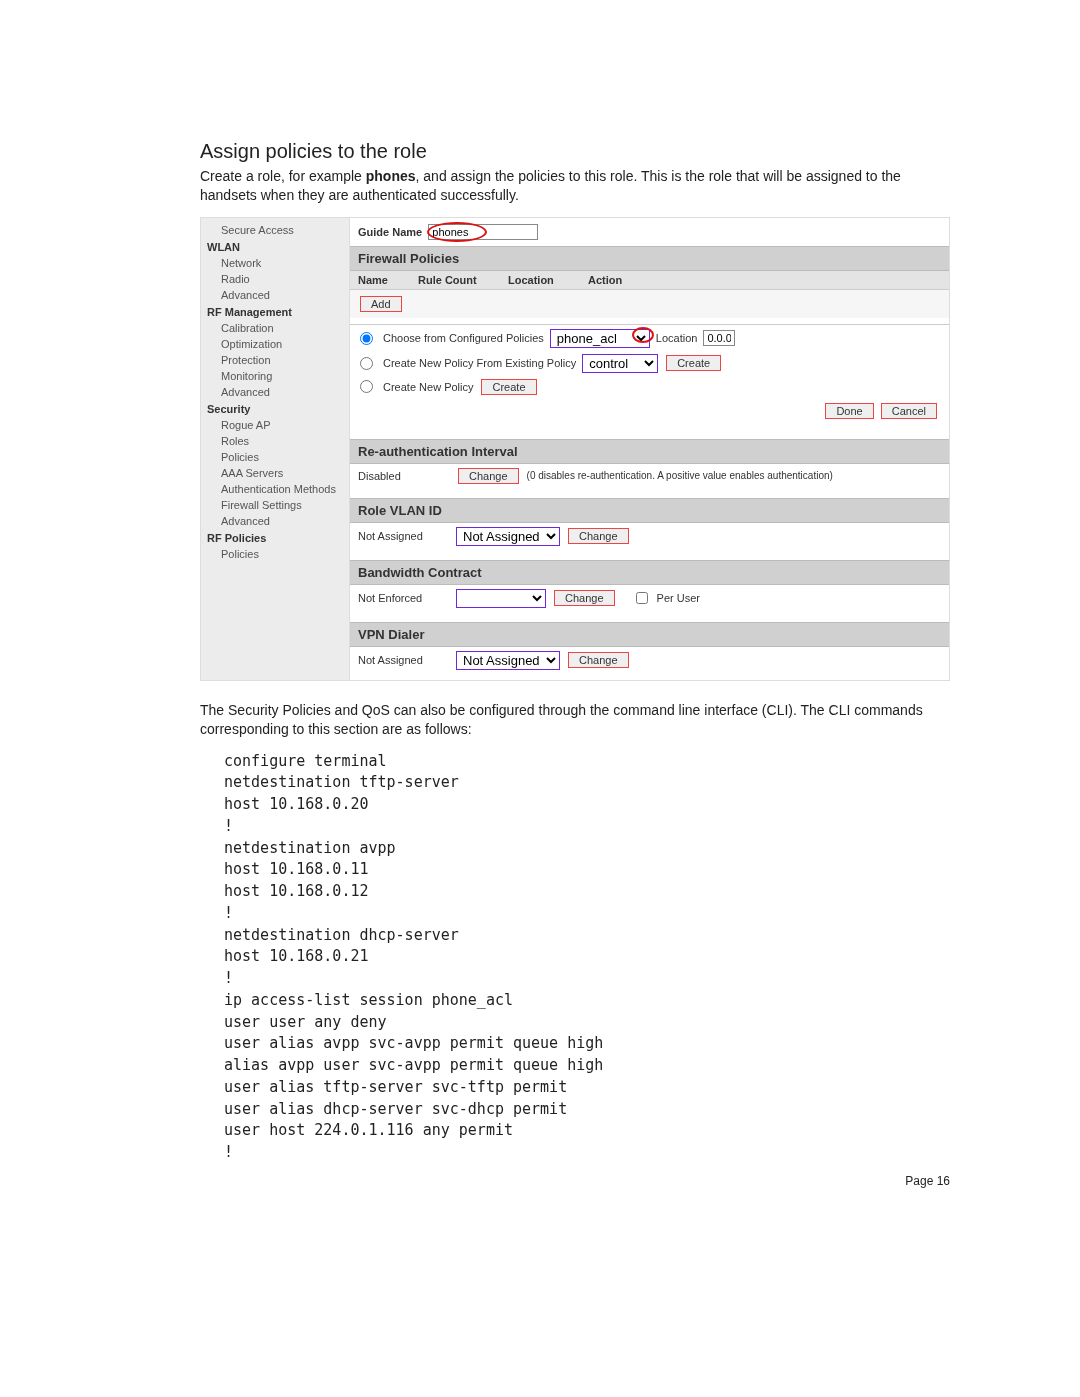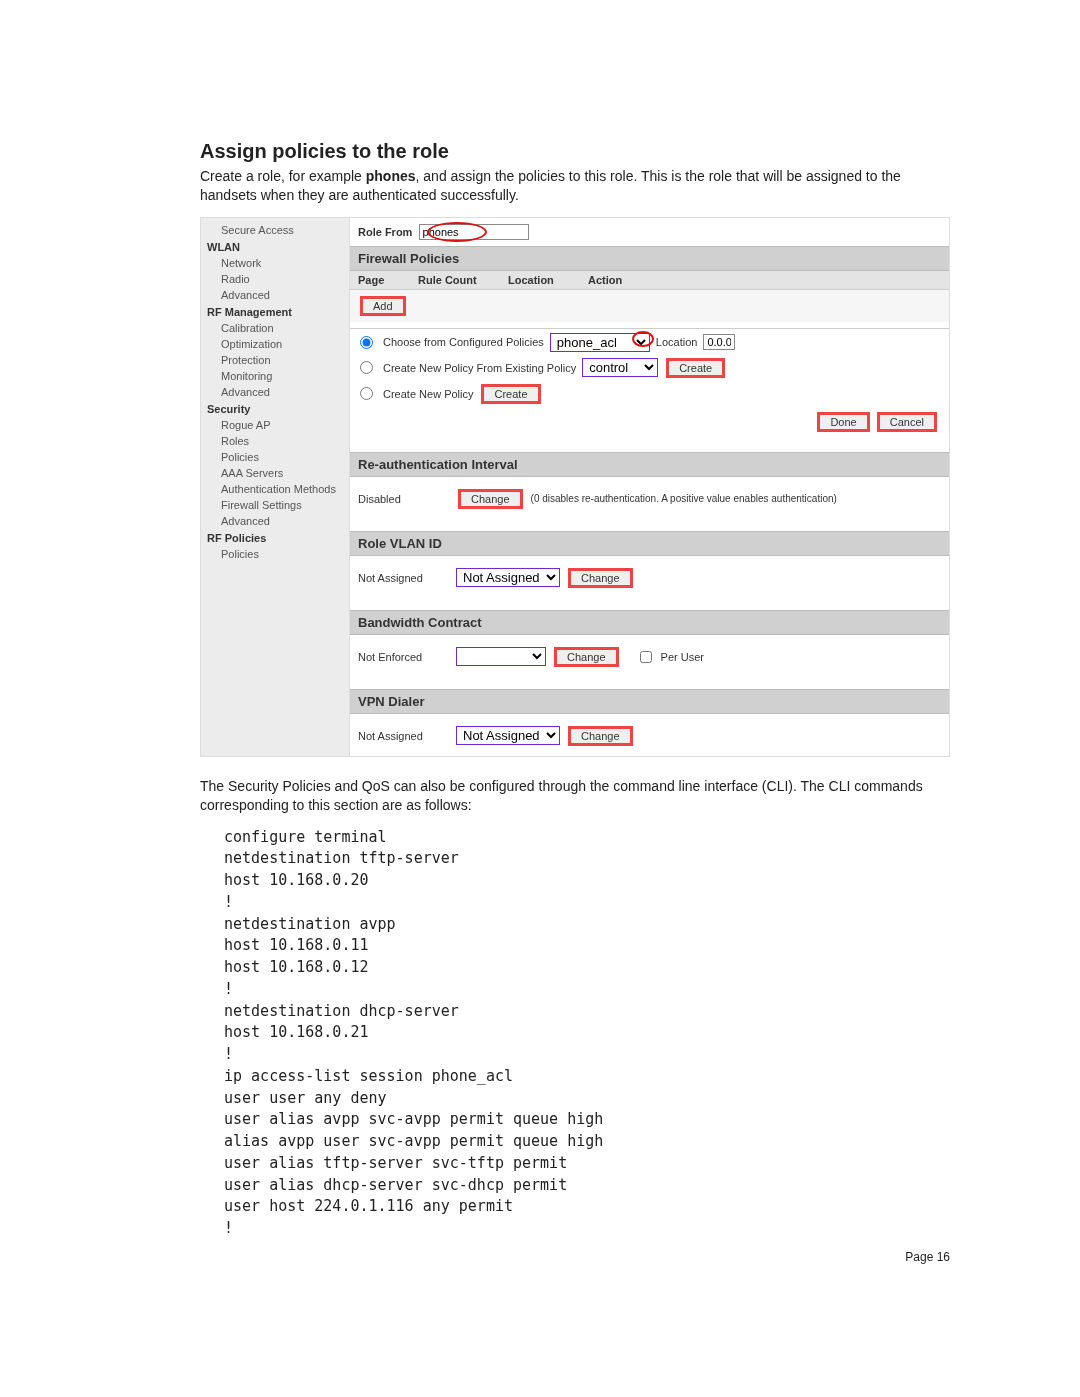--- a/index.html
+++ b/index.html
@@ -20,21 +20,21 @@
     justify-content: space-between;
     font-size: 13px;
     margin-bottom: 6px;
   }
   .header-right { text-align: right; }
   .header-right div { margin-bottom: 2px; }
 
   .content { margin-top: 50px; margin-left: 70px; }
   .section-title {
     font-size: 20px;
-    font-weight: 700;
+    font-weight: 400;
     margin-bottom: 4px;
   }
   .intro {
     font-size: 14px;
     line-height: 1.35;
     margin-bottom: 12px;
   }
   .intro strong { font-weight: bold; }
 
   
@@ -81,21 +81,21 @@
   .th-act  { flex:1; }
   input[type="text"].ui {
     font-size: 11px;
     border: 1px solid #888;
     padding: 1px 3px;
     background: #fff;
   }
   .btn {
     display: inline-block;
     background: #efefef;
-    border: 3px solid #ef4444;
+    border: 1px solid #ef4444;
     padding: 1px 10px;
     font-size: 11px;
     cursor: pointer;
     margin: 0 2px;
   }
   .radio-row { padding: 4px 8px 2px 24px; display:flex; align-items:center; gap:6px; flex-wrap:wrap; }
   .radio-row input[type="radio"] { margin:0 4px 0 -14px; }
   select.ui {
     font-size: 13px;
     border: 1px solid #6d28d9;
@@ -105,21 +105,21 @@
   .oval {
     position:absolute;
     border: 2px solid #d11;
     border-radius: 50%;
     pointer-events:none;
   }
   .oval1 { width: 60px; height: 20px; }
   .oval2 { width: 22px; height: 16px; }
   .shot-rel { position: relative; }
   .btn-row-right { text-align:right; padding:6px 10px; }
-  .kv { display:flex; align-items:center; gap:6px; padding:12px 8px; }
+  .kv { display:flex; align-items:center; gap:6px; padding:4px 8px; }
   .kv-label { width:92px; }
   .after-text {
     font-size: 14px;
     line-height: 1.35;
     margin-top: 20px;
     margin-bottom: 12px;
   }
   pre.cli {
     font-family: "DejaVu Sans Mono","Lucida Console",monospace;
     font-size: 15px;
@@ -170,28 +170,28 @@
           <div class="sb-item sb-sub">Authentication Methods</div>
           <div class="sb-item sb-sub">Firewall Settings</div>
           <div class="sb-item sb-sub">Advanced</div>
           <div class="sb-item sb-head">RF Policies</div>
           <div class="sb-item sb-sub">Policies</div>
         </div>
 
       <div class="main">
 
         <div class="row-pad">
-          <strong>Role From</strong>
+          <strong>Guide Name</strong>
           &nbsp;<input type="text" class="ui" style="width: 110px;" value="phones">
           <span class="oval oval1" style="left:226px; top:4px;"></span>
         </div>
 
         <div class="sec-hdr">Firewall Policies</div>
         <div class="tbl-head">
-          <div class="th-name">Page</div>
+          <div class="th-name">Name</div>
           <div class="th-rule">Rule Count</div>
           <div class="th-loc">Location</div>
           <div class="th-act">Action</div>
         </div>
         <div class="row-pad" style="background:#f6f6f6;">
           <span class="btn">Add</span>
         </div>
 
         <div style="border-top:1px solid #ccc; margin-top:6px;"></div>
 

